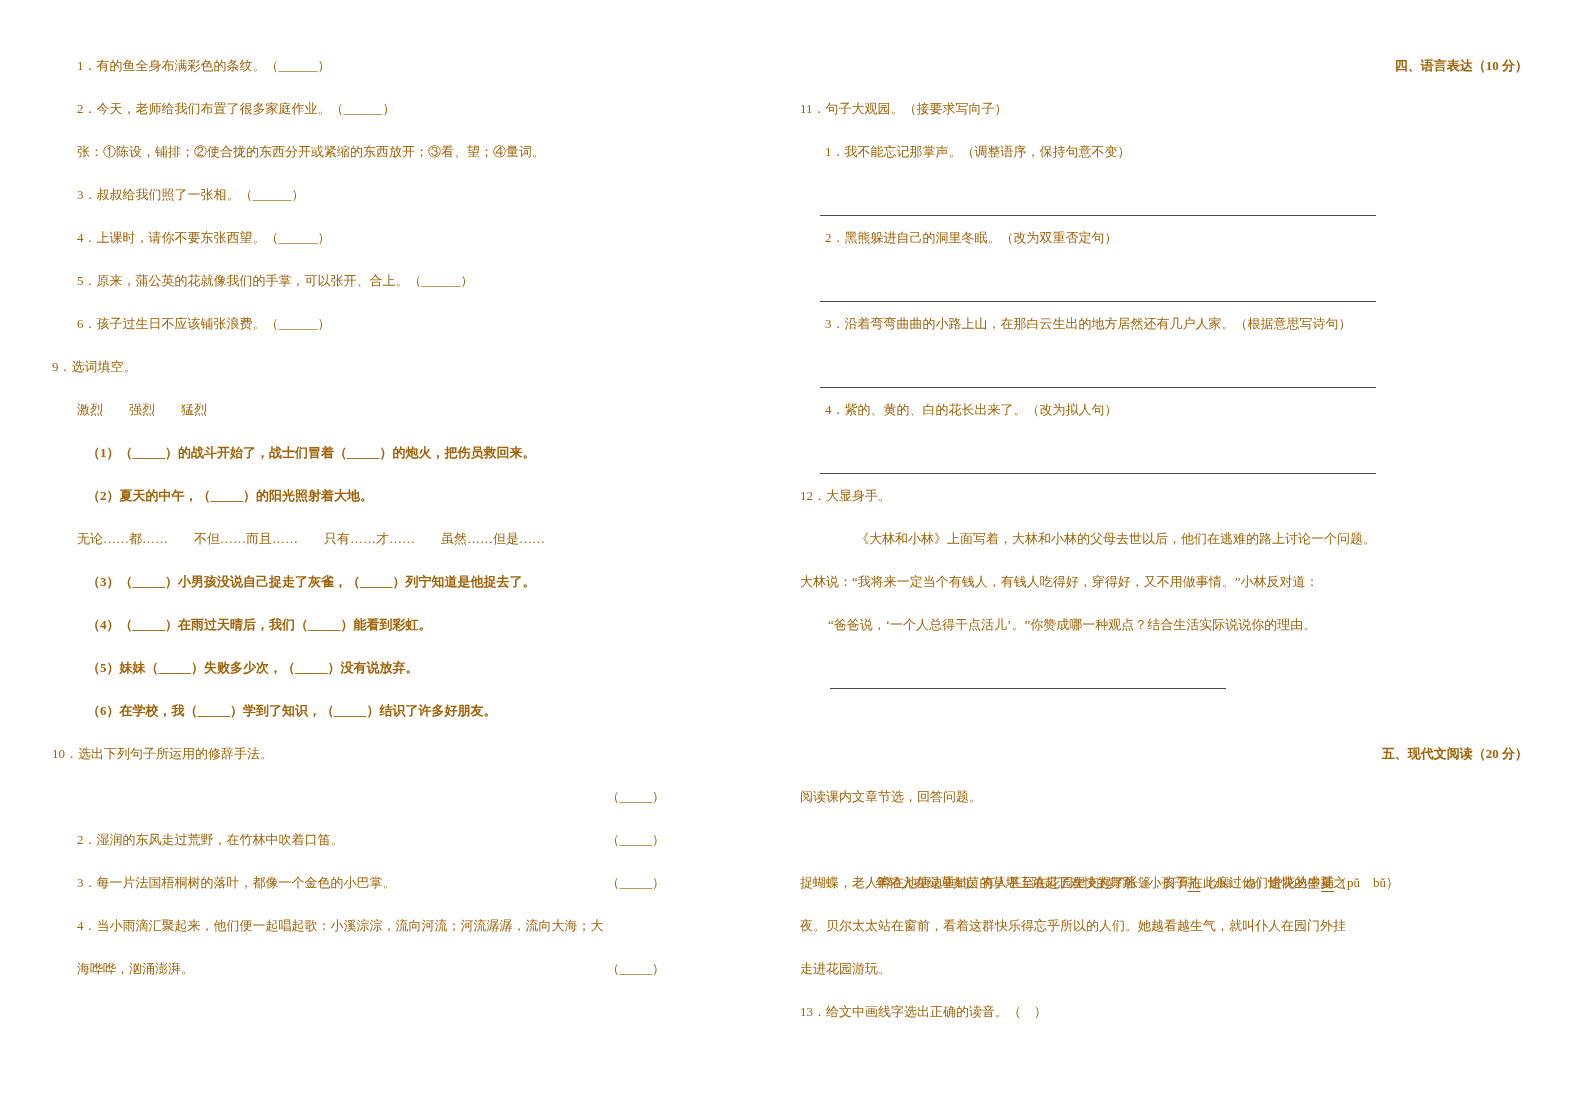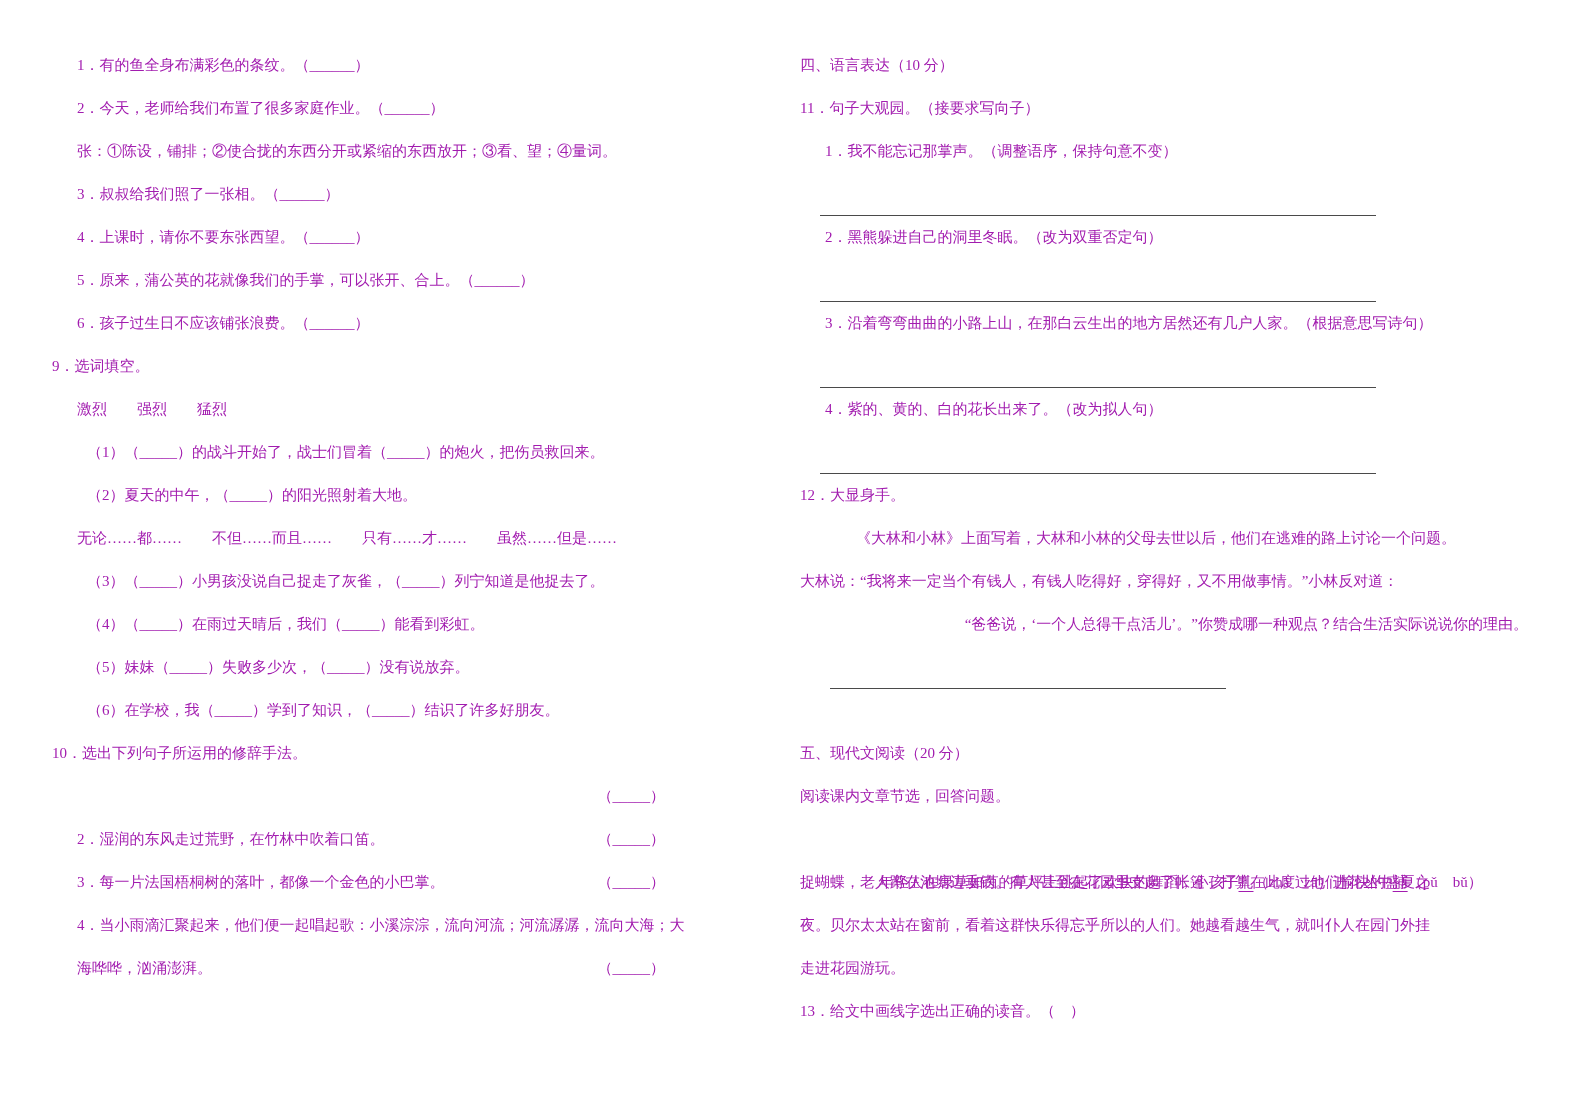--- a/index.html
+++ b/index.html
@@ -1,34 +1,34 @@
 <!DOCTYPE html>
 <html><head>
 <meta charset="utf-8">
 <style>
   html,body { margin:0; padding:0; background:#ffffff; }
   .page {
     position:relative; width:1583px; height:1118px; background:#ffffff;
     font-family:"Liberation Serif","DejaVu Serif",serif;
-    font-size:15px; color:#a21caf; overflow:hidden;
+    font-size:13px; color:#a16207; overflow:hidden;
   }
   .col { position:absolute; top:44px; }
   .col-left  { left:52px;  width:725px; }
   .col-right { left:800px; width:728px; }
   .ln { line-height:43px; height:43px; white-space:pre; }
   .ind1 { padding-left:25px; }
-  .ind2 { padding-left:35px; }
+  .ind2 { padding-left:35px;font-weight:bold; }
   .flex { display:flex; }
   .flex .blank { margin-left:auto; margin-right:112px; }
-  .bold { font-weight:normal; }
+  .bold { font-weight:bold;text-align:right; }
   .ans  { height:43px; box-sizing:border-box; border-bottom:1px solid #4a4a4a; margin-left:20px; width:556px; }
   .ans.short { width:396px; margin-left:30px; }
   .mt { margin-top:43px; }
   .first-indent { padding-left:56px; }
-  .ind-sm { padding-left:28px;text-align:right; }
+  .ind-sm { padding-left:28px; }
   .u { text-decoration:underline; text-underline-offset:4px; }
 </style>
 </head>
 <body>
 
 <div class="page">
 
   <div class="col col-left">
     <div class="ln ind1">1．有的鱼全身布满彩色的条纹。（______）</div>
     <div class="ln ind1">2．今天，老师给我们布置了很多家庭作业。（______）</div>

